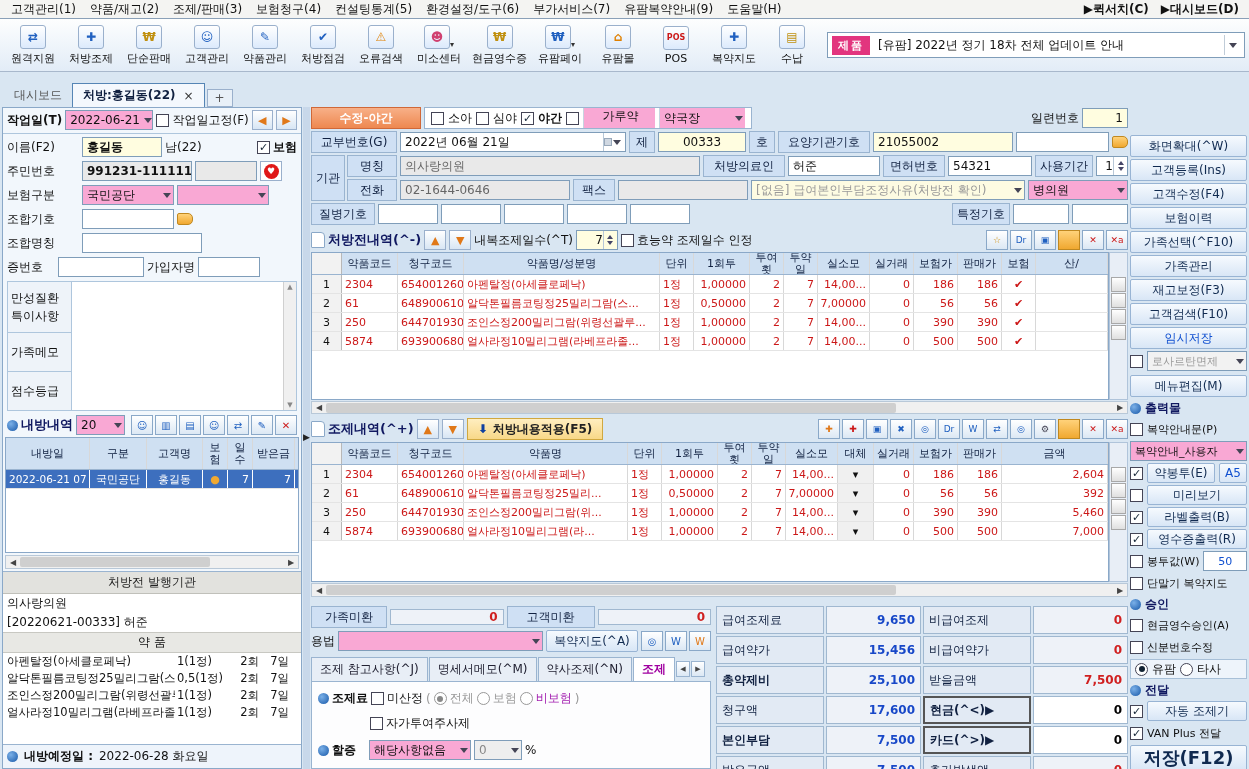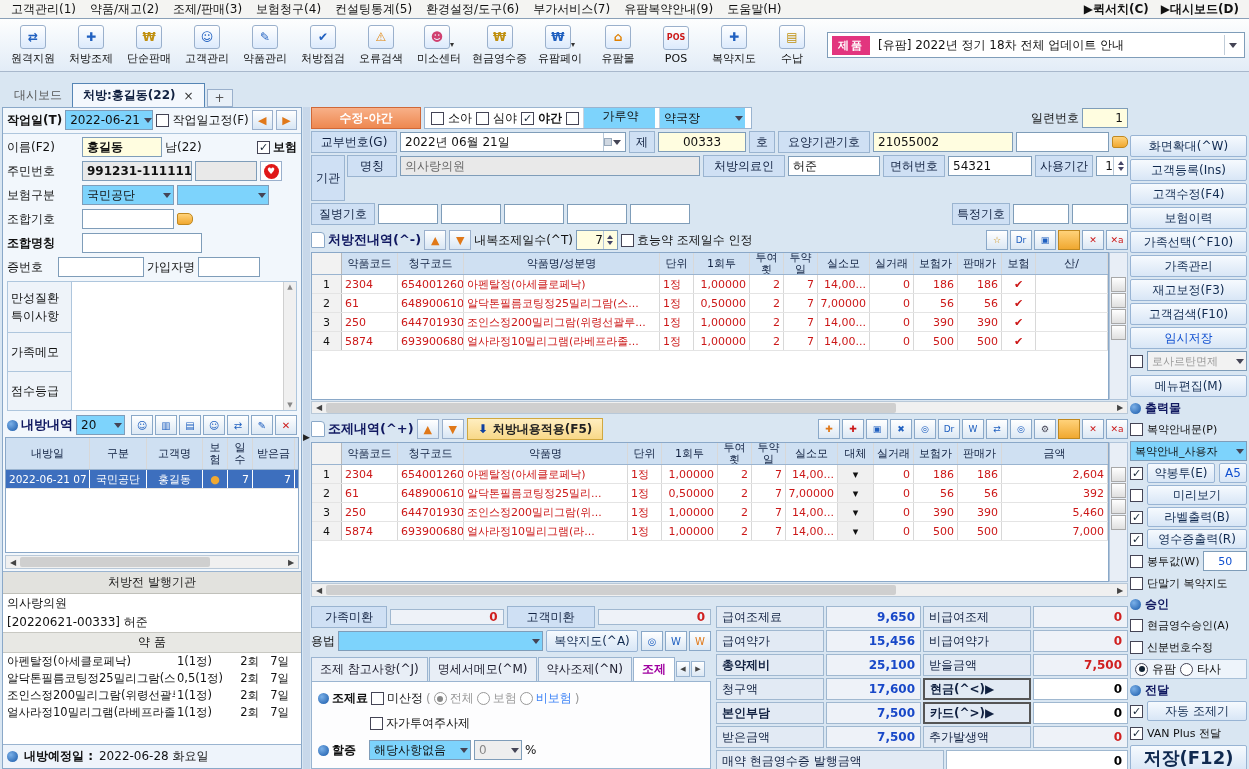--- a/index.html
+++ b/index.html
@@ -29,21 +29,21 @@
   .tab .x{color:#333;font-weight:normal;}
   .tab.add{border:1px solid #9ab0cc;background:#e8f0f8;padding:1px 7px;margin-left:2px;}
   
   .left{position:absolute;left:2px;top:107px;width:300px;height:662px;background:#f2f7fc;border:1px solid #8aa8c8;display:flex;flex-direction:column;}
   .lrow{display:flex;align-items:center;padding:2px 4px;gap:3px;}
   .lbl{white-space:nowrap;}
   .b{font-weight:bold;}
   .inp{border:1px solid #7f9db9;background:#fff;height:20px;display:flex;align-items:center;padding:0 4px;overflow:hidden;white-space:nowrap;}
   .inp.yel{background:#fffde0;}
   .inp.gry{background:#e9e9e9;}
-  .ddl{border:1px solid #7f9db9;background:#7dd3fc;height:20px;display:flex;align-items:center;padding:0 2px 0 4px;justify-content:space-between;gap:4px;overflow:hidden;white-space:nowrap;}
+  .ddl{border:1px solid #7f9db9;background:#f9a8d4;height:20px;display:flex;align-items:center;padding:0 2px 0 4px;justify-content:space-between;gap:4px;overflow:hidden;white-space:nowrap;}
   .cb{width:13px;height:13px;border:1px solid #445;background:#fff;font-size:11px;line-height:12px;text-align:center;color:#123;flex:none;}
   .arrbtn{width:22px;height:20px;border:1px solid #9ab0cc;background:linear-gradient(#fff,#d8e6f4);color:#e07818;font-size:11px;display:flex;align-items:center;justify-content:center;}
   .heart{width:22px;height:20px;border:1px solid #9ab0cc;background:#fff;display:flex;align-items:center;justify-content:center;}
   .heart span{width:15px;height:15px;border-radius:50%;background:#e01818;color:#fff;font-size:9px;line-height:15px;text-align:center;}
   .bookic{width:16px;height:12px;background:linear-gradient(#ffd27a,#f0a830);border:1px solid #c08820;border-radius:2px 5px 5px 2px;flex:none;}
   .sep{border-top:1px solid #aec6dd;margin:1px 0;}
   .memo{display:flex;border:1px solid #aec6dd;margin:2px 4px;}
   .memo .mlbl{width:62px;background:#eef3f9;border-right:1px solid #aec6dd;padding:3px;display:flex;flex-direction:column;justify-content:center;gap:1px;}
   .memo .marea{flex:1;background:#fff;position:relative;}
   .memo .sc{position:absolute;right:0;top:0;bottom:0;width:13px;background:#f0f0f0;border-left:1px solid #d0d0d0;display:flex;flex-direction:column;justify-content:space-between;align-items:center;font-size:7px;color:#888;padding:1px 0;}
@@ -96,21 +96,21 @@
   .rail .cell{height:15px;background:linear-gradient(#fff,#dfdfdf);border:1px solid #a8a8a8;}
   .tablewrap{display:flex;}
   .tbody-fill{background:#fff;flex:1;}
   
   .bl-box{width:400px;display:flex;flex-direction:column;}
   .btabs{display:flex;align-items:center;gap:1px;}
   .btab{border:1px solid #9ab4d0;border-bottom:none;background:#e8eef6;padding:3px 8px;white-space:nowrap;color:#223;}
   .btab.active{background:#fff;color:#a000a0;font-weight:bold;}
   .tinybtn{width:14px;height:16px;border:1px solid #9ab4d0;background:linear-gradient(#fff,#dce8f4);display:flex;align-items:center;justify-content:center;font-size:7px;color:#444;}
   .paybox{position:absolute;left:405px;top:0;width:412px;display:flex;flex-direction:column;gap:2px;}
-  .payrow{display:flex;gap:2px;height:22px;}
+  .payrow{display:flex;gap:2px;height:28px;}
   .paylbl{width:108px;background:#e2eaf4;border:1px solid #a0b8d0;display:flex;align-items:center;padding:0 5px;color:#102040;flex:none;}
   .payval{flex:1;background:#eef2f8;border:1px solid #a0b8d0;display:flex;align-items:center;justify-content:flex-end;padding:0 5px;font-weight:bold;}
   .v-blue{color:#1848c8;} .v-red{color:#d02020;} .v-blk{color:#000;}
   .paybtn{width:108px;background:#e2eaf4;border:2px solid #555;display:flex;align-items:center;justify-content:space-between;padding:0 5px;color:#102040;flex:none;font-weight:bold;}
   
   .side{position:absolute;left:1130px;top:107px;width:117px;height:662px;display:flex;flex-direction:column;gap:2px;margin-top:28px;}
   .sbtn{height:22px;border:1px solid #98b4d4;background:linear-gradient(#f6fafe,#d8e6f6);border-radius:2px;display:flex;align-items:center;justify-content:center;color:#102a50;white-space:nowrap;flex:none;}
   .sbtn.blue{color:#1050d0;}
   .srow{display:flex;align-items:center;gap:4px;flex:none;height:20px;}
   .sttl{display:flex;align-items:center;gap:4px;font-weight:bold;color:#101860;height:18px;}
@@ -314,21 +314,21 @@
           <span></span>
           <i class="tri"></i>
         </div>
     </div>
     <div class="lrow">
       <span class="lbl" style="width:72px;">조합기호</span>
       <div class="inp" style="width:92px;"></div>
       <span class="bookic"></span>
     </div>
     <div class="lrow">
-      <span class="lbl" style="width:72px;font-weight:bold;">조합명칭</span>
+      <span class="lbl" style="width:72px;">조합명칭</span>
       <div class="inp" style="width:120px;"></div>
     </div>
     <div class="lrow">
       <span class="lbl" style="width:48px;">증번호</span>
       <div class="inp" style="width:86px;"></div>
       <span class="lbl">가입자명</span>
       <div class="inp" style="width:62px;"></div>
     </div>
     <div class="memo" style="height:130px;">
       <div style="display:flex;flex-direction:column;width:64px;">
@@ -512,20 +512,36 @@
               <span>54321</span>
             </div>
           <span class="blbl" style="width:58px;">사용기간</span>
           <div class="inp" style="flex:1;justify-content:flex-end;padding-right:0;">
             <span>1</span>
             <span class="spin">
                 <i class="up"></i>
                 <i class="dn"></i>
               </span>
           </div>
+        </div>
+        <div class="mrow" style="margin:0;">
+          <span class="blbl" style="width:50px;">전화</span>
+          <div class="inp gry" style="width:170px;color:#666;">
+              <span>02-1644-0646</span>
+            </div>
+          <span class="blbl" style="width:42px;">팩스</span>
+          <div class="inp gry" style="width:130px;"></div>
+          <div class="ddl" style="flex:1;background:#fdfbe2;color:#999;">
+              <span>[없음] 급여본인부담조정사유(처방전 확인)</span>
+              <i class="tri"></i>
+            </div>
+          <div class="ddl" style="width:100px;">
+              <span>병의원</span>
+              <i class="tri"></i>
+            </div>
         </div>
       </div>
     </div>
 
     <div class="mrow">
       <span class="blbl" style="width:64px;">질병기호</span>
       <div class="inp" style="width:60px;"></div>
       <div class="inp" style="width:60px;"></div>
       <div class="inp" style="width:60px;"></div>
       <div class="inp" style="width:60px;"></div>
@@ -843,21 +859,21 @@
             <span class="cb"></span>
             <span>미산정</span>
             <span style="color:#999;">(</span>
             <span class="radio" style="border-color:#999;">
                 <span class="dotb" style="background:#888;"></span>
               </span>
             <span style="color:#999;">전체</span>
             <span class="radio" style="border-color:#999;"></span>
             <span style="color:#999;">보험</span>
             <span class="radio" style="border-color:#999;"></span>
-            <span style="color:#3b82f6;">비보험</span>
+            <span style="color:#a21caf;">비보험</span>
             <span style="color:#999;">)</span>
           </div>
           <div class="mrow" style="margin:0 0 0 52px;">
             <span class="cb"></span>
             <span>자가투여주사제</span>
           </div>
           <div class="mrow" style="margin:0;">
             <span class="dot"></span>
             <span class="b">할증</span>
             <div class="ddl" style="width:102px;margin-left:10px;">

